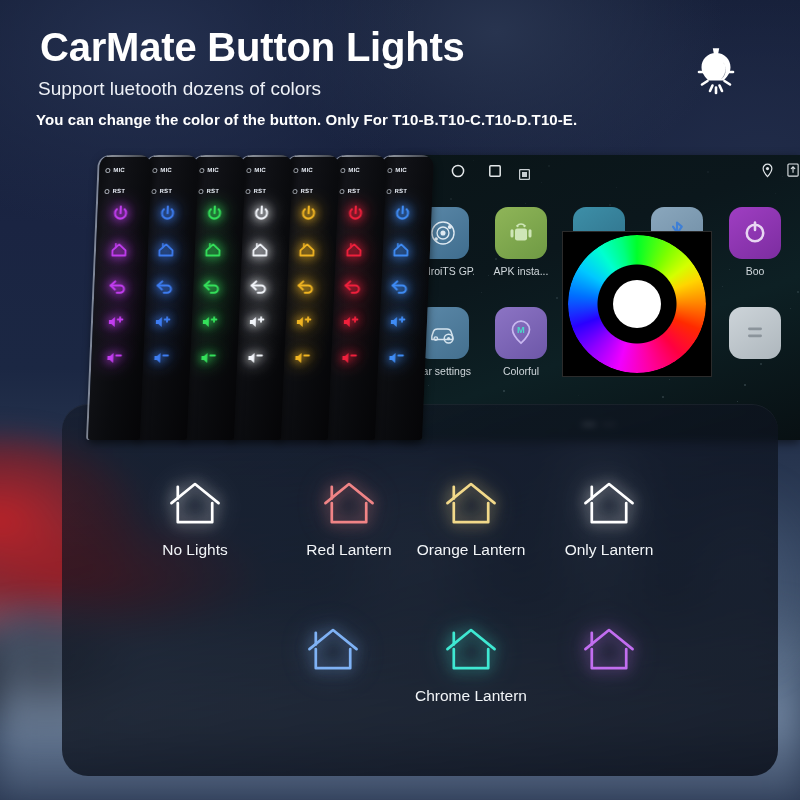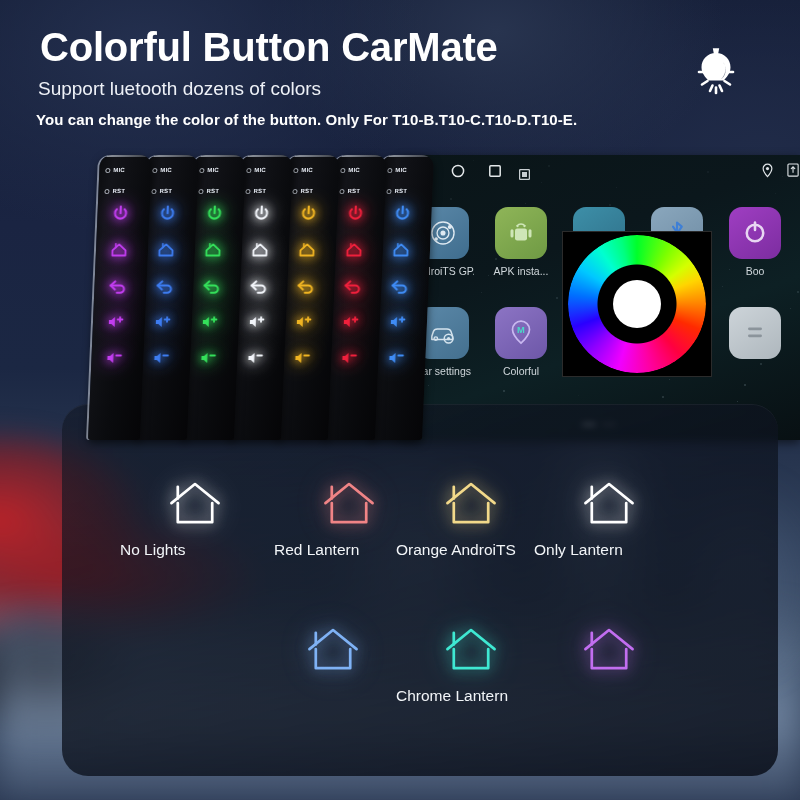--- a/index.html
+++ b/index.html
@@ -143,38 +143,38 @@
 
   
   #card {
     position:absolute; left:62px; top:404px; width:716px; height:372px;
     border-radius:26px;
     background:linear-gradient(165deg, rgba(18,24,36,.60) 0%, rgba(14,20,32,.74) 42%, rgba(10,15,26,.86) 100%);
     backdrop-filter:blur(3px);
     box-shadow:inset 0 1px 0 rgba(255,255,255,.05);
   }
   .grid { position:absolute; left:0; top:0; width:100%; height:100%; }
-  .cell { position:absolute; width:150px; }
+  .cell { position:absolute; width:150px; text-align:center; }
   .cell-ico { height:64px; display:flex; align-items:flex-end; justify-content:center; }
   .cell-lab {
     margin-top:11px; font-size:15.5px; color:#f2f5f8; white-space:nowrap;
   }
 </style>
 </head>
 <body>
 
 <div id="bg">
   <div class="bg-base"></div>
   <div class="bg-car"></div>
   <div class="bg-road"></div>
   <div class="bg-haze"></div>
 </div>
 
 <div id="header">
-  <div class="h-title">Colorful Button CarMate</div>
+  <div class="h-title">CarMate Button Lights</div>
   <div class="h-sub">Support luetooth dozens of colors</div>
   <div class="h-note">You can change the color of the button.  Only For T10-B.T10-C.T10-D.T10-E.</div>
   <div class="bulb-wrap">
     <svg viewBox="0 0 60 60" width="60" height="60">
       <g stroke="#fff" stroke-width="2.6" stroke-linecap="round">
         <line x1="13" y1="28" x2="19.5" y2="28"></line>
         <line x1="47" y1="28" x2="40.5" y2="28"></line>
         <line x1="16" y1="40.5" x2="21.5" y2="37"></line>
         <line x1="44" y1="40.5" x2="38.5" y2="37"></line>
         <line x1="24" y1="47" x2="26.5" y2="41.5"></line>
@@ -719,21 +719,21 @@
         <div class="cell-lab">Red Lantern</div>
       </div>
       <div class="cell" style="left: 334px; top: 62px;">
         <div class="cell-ico">
           <svg viewBox="0 0 64 56" width="58" height="52" style="filter:drop-shadow(0 0 7px #f2d98aaa) drop-shadow(0 0 14px #f2d98a55)">
             <path d="M6 27 L32 6 L58 27" fill="none" stroke="#f2d98a" stroke-width="3" stroke-linecap="round" stroke-linejoin="round"></path>
             <path d="M13 22 L13 9" fill="none" stroke="#f2d98a" stroke-width="3" stroke-linecap="round"></path>
             <path d="M13 27 L13 48 L51 48 L51 27" fill="none" stroke="#f2d98a" stroke-width="3" stroke-linecap="round" stroke-linejoin="round"></path>
           </svg>
         </div>
-        <div class="cell-lab">Orange AndroiTS</div>
+        <div class="cell-lab">Orange Lantern</div>
       </div>
       <div class="cell" style="left: 472px; top: 62px;">
         <div class="cell-ico">
           <svg viewBox="0 0 64 56" width="58" height="52" style="filter:drop-shadow(0 0 7px #ffffffaa) drop-shadow(0 0 14px #ffffff55)">
             <path d="M6 27 L32 6 L58 27" fill="none" stroke="#ffffff" stroke-width="3" stroke-linecap="round" stroke-linejoin="round"></path>
             <path d="M13 22 L13 9" fill="none" stroke="#ffffff" stroke-width="3" stroke-linecap="round"></path>
             <path d="M13 27 L13 48 L51 48 L51 27" fill="none" stroke="#ffffff" stroke-width="3" stroke-linecap="round" stroke-linejoin="round"></path>
           </svg>
         </div>
         <div class="cell-lab">Only Lantern</div>

